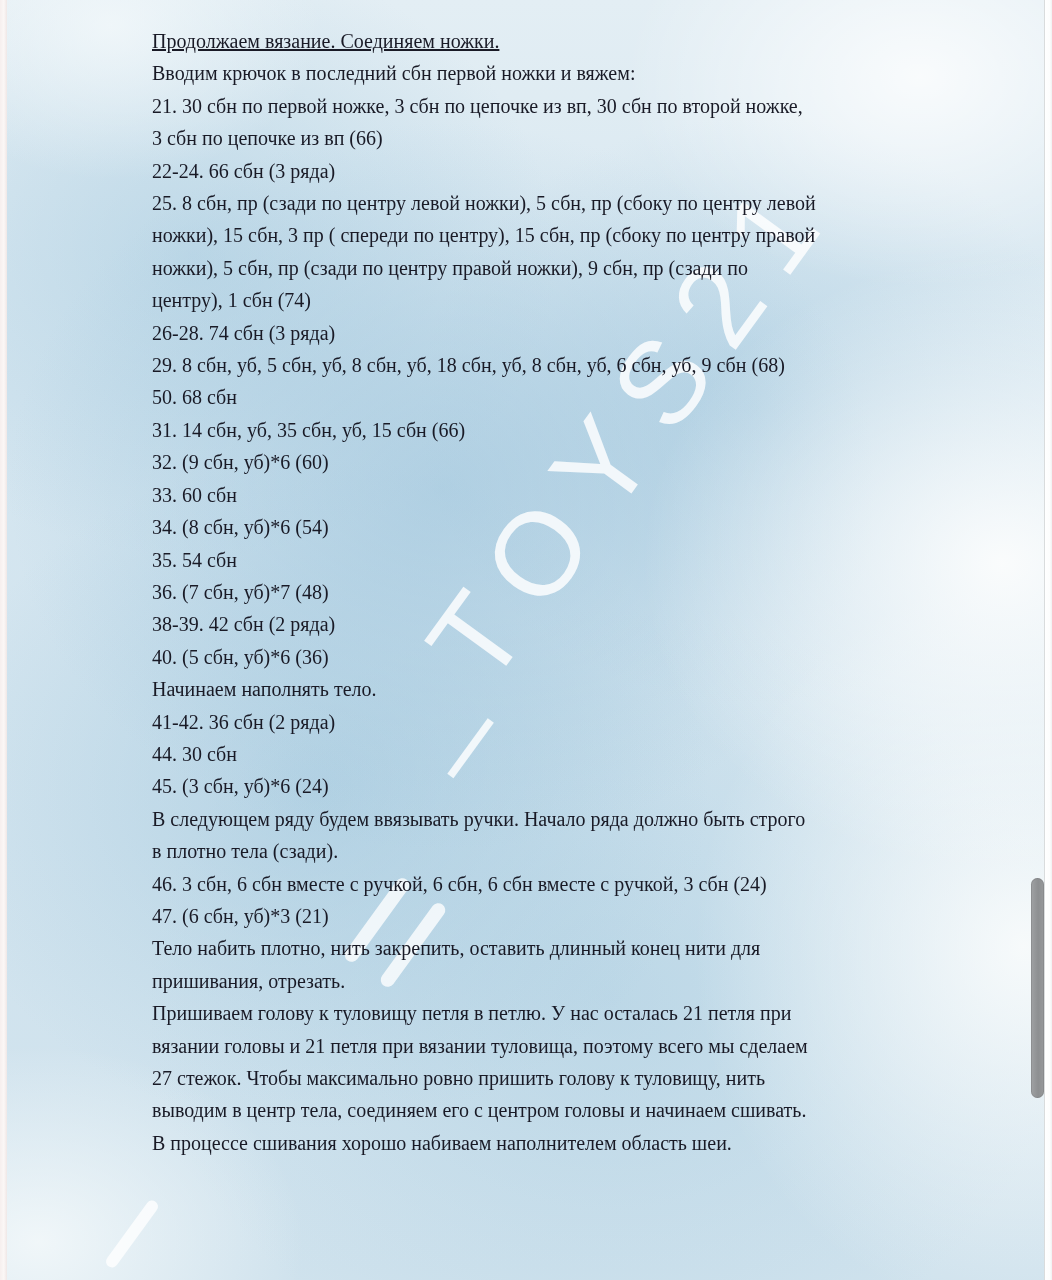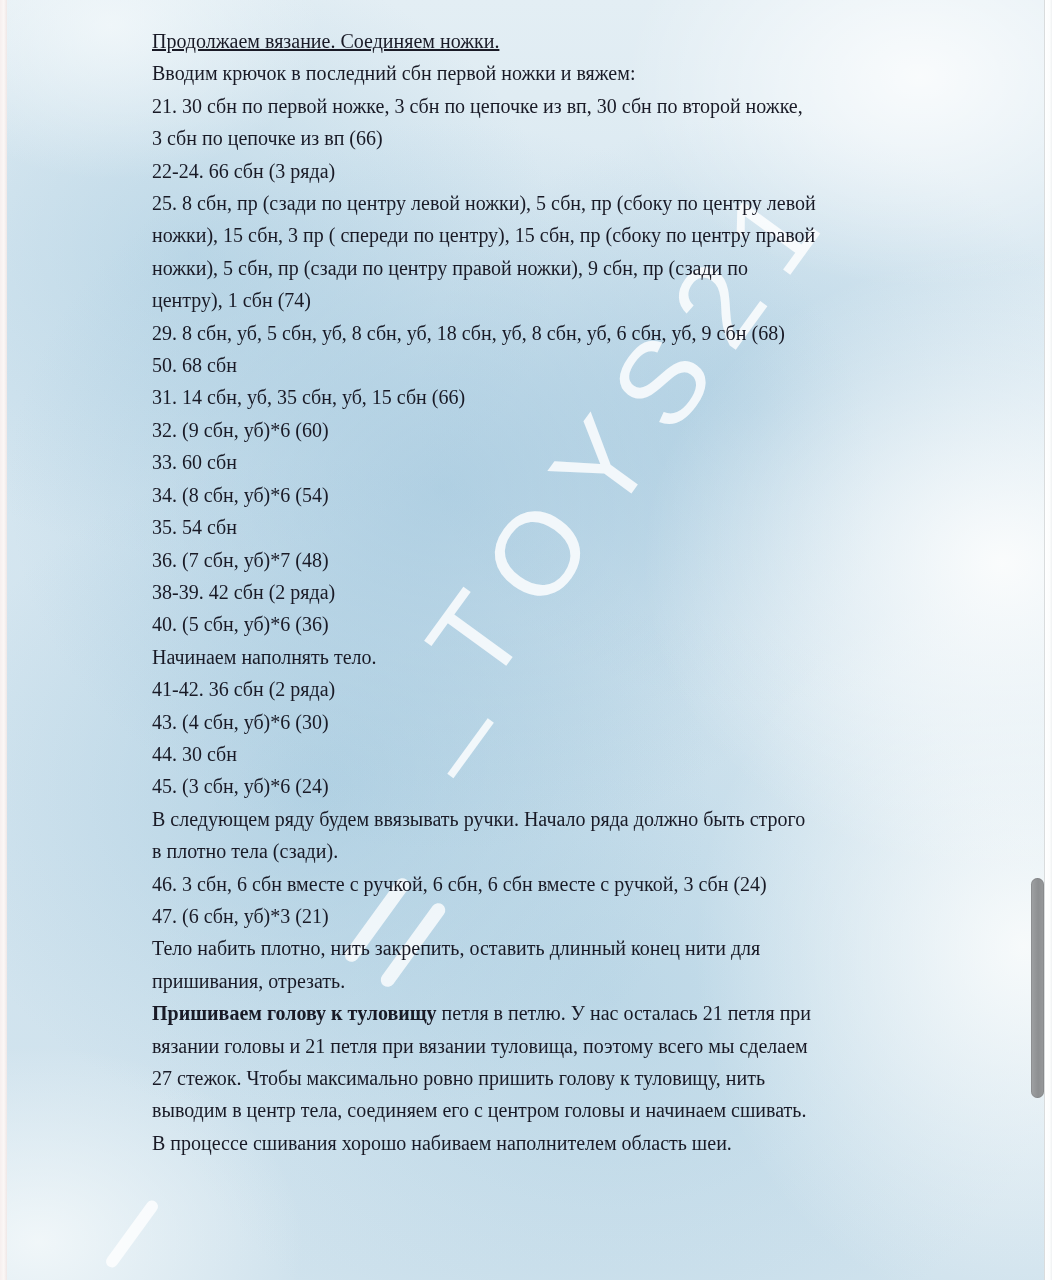--- a/index.html
+++ b/index.html
@@ -56,21 +56,21 @@
   .f2{left:356px;top:938px;width:100px;height:14px;transform:rotate(-54deg);}
   .f3{left:85px;top:1228px;width:80px;height:12px;transform:rotate(-54deg);}
 
   
   .doc{
     position:absolute;left:145px;top:25px;width:880px;
     font-size:20px;line-height:32.4px;color:#191a26;
   }
   .doc p{margin:0;white-space:nowrap;}
   .doc p.underline{text-decoration:underline;}
-  .doc b{font-weight:bold;}
+  .doc b{font-weight:normal;}
 
   
   .scroll-thumb{
     position:absolute;left:1031px;top:878px;width:13px;height:220px;
     border-radius:7px;
     background:linear-gradient(90deg,#a0a2a4 0%,#8d8f91 55%,#97999b 100%);
     box-shadow:0 0 0 1px rgba(120,122,124,.45) inset;
   }
 </style>
 </head>
@@ -85,33 +85,33 @@
     <div class="doc">
         <p class="underline">Продолжаем вязание. Соединяем ножки.</p>
         <p>Вводим крючок в последний сбн первой ножки и вяжем:</p>
         <p>21. 30 сбн по первой ножке, 3 сбн по цепочке из вп, 30 сбн по второй ножке,</p>
         <p>3 сбн по цепочке из вп (66)</p>
         <p>22-24. 66 сбн (3 ряда)</p>
         <p>25. 8 сбн, пр (сзади по центру левой ножки), 5 сбн, пр (сбоку по центру левой</p>
         <p>ножки), 15 сбн, 3 пр ( спереди по центру), 15 сбн, пр (сбоку по центру правой</p>
         <p>ножки), 5 сбн, пр (сзади по центру правой ножки), 9 сбн, пр (сзади по</p>
         <p>центру), 1 сбн (74)</p>
+        <p>26-28. 74 сбн (3 ряда)</p>
         <p>29. 8 сбн, уб, 5 сбн, уб, 8 сбн, уб, 18 сбн, уб, 8 сбн, уб, 6 сбн, уб, 9 сбн (68)</p>
         <p>50. 68 сбн</p>
         <p>31. 14 сбн, уб, 35 сбн, уб, 15 сбн (66)</p>
         <p>32. (9 сбн, уб)*6 (60)</p>
         <p>33. 60 сбн</p>
         <p>34. (8 сбн, уб)*6 (54)</p>
         <p>35. 54 сбн</p>
         <p>36. (7 сбн, уб)*7 (48)</p>
         <p>38-39. 42 сбн (2 ряда)</p>
         <p>40. (5 сбн, уб)*6 (36)</p>
         <p>Начинаем наполнять тело.</p>
         <p>41-42. 36 сбн (2 ряда)</p>
-        <p>43. (4 сбн, уб)*6 (30)</p>
         <p>44. 30 сбн</p>
         <p>45. (3 сбн, уб)*6 (24)</p>
         <p>В следующем ряду будем ввязывать ручки. Начало ряда должно быть строго</p>
         <p>в плотно тела (сзади).</p>
         <p>46. 3 сбн, 6 сбн вместе с ручкой, 6 сбн, 6 сбн вместе с ручкой, 3 сбн (24)</p>
         <p>47. (6 сбн, уб)*3 (21)</p>
         <p>Тело набить плотно, нить закрепить, оставить длинный конец нити для</p>
         <p>пришивания, отрезать.</p>
         <p><b>Пришиваем голову к туловищу</b> петля в петлю. У нас осталась 21 петля при</p>
         <p>вязании головы и 21 петля при вязании туловища, поэтому всего мы сделаем</p>

